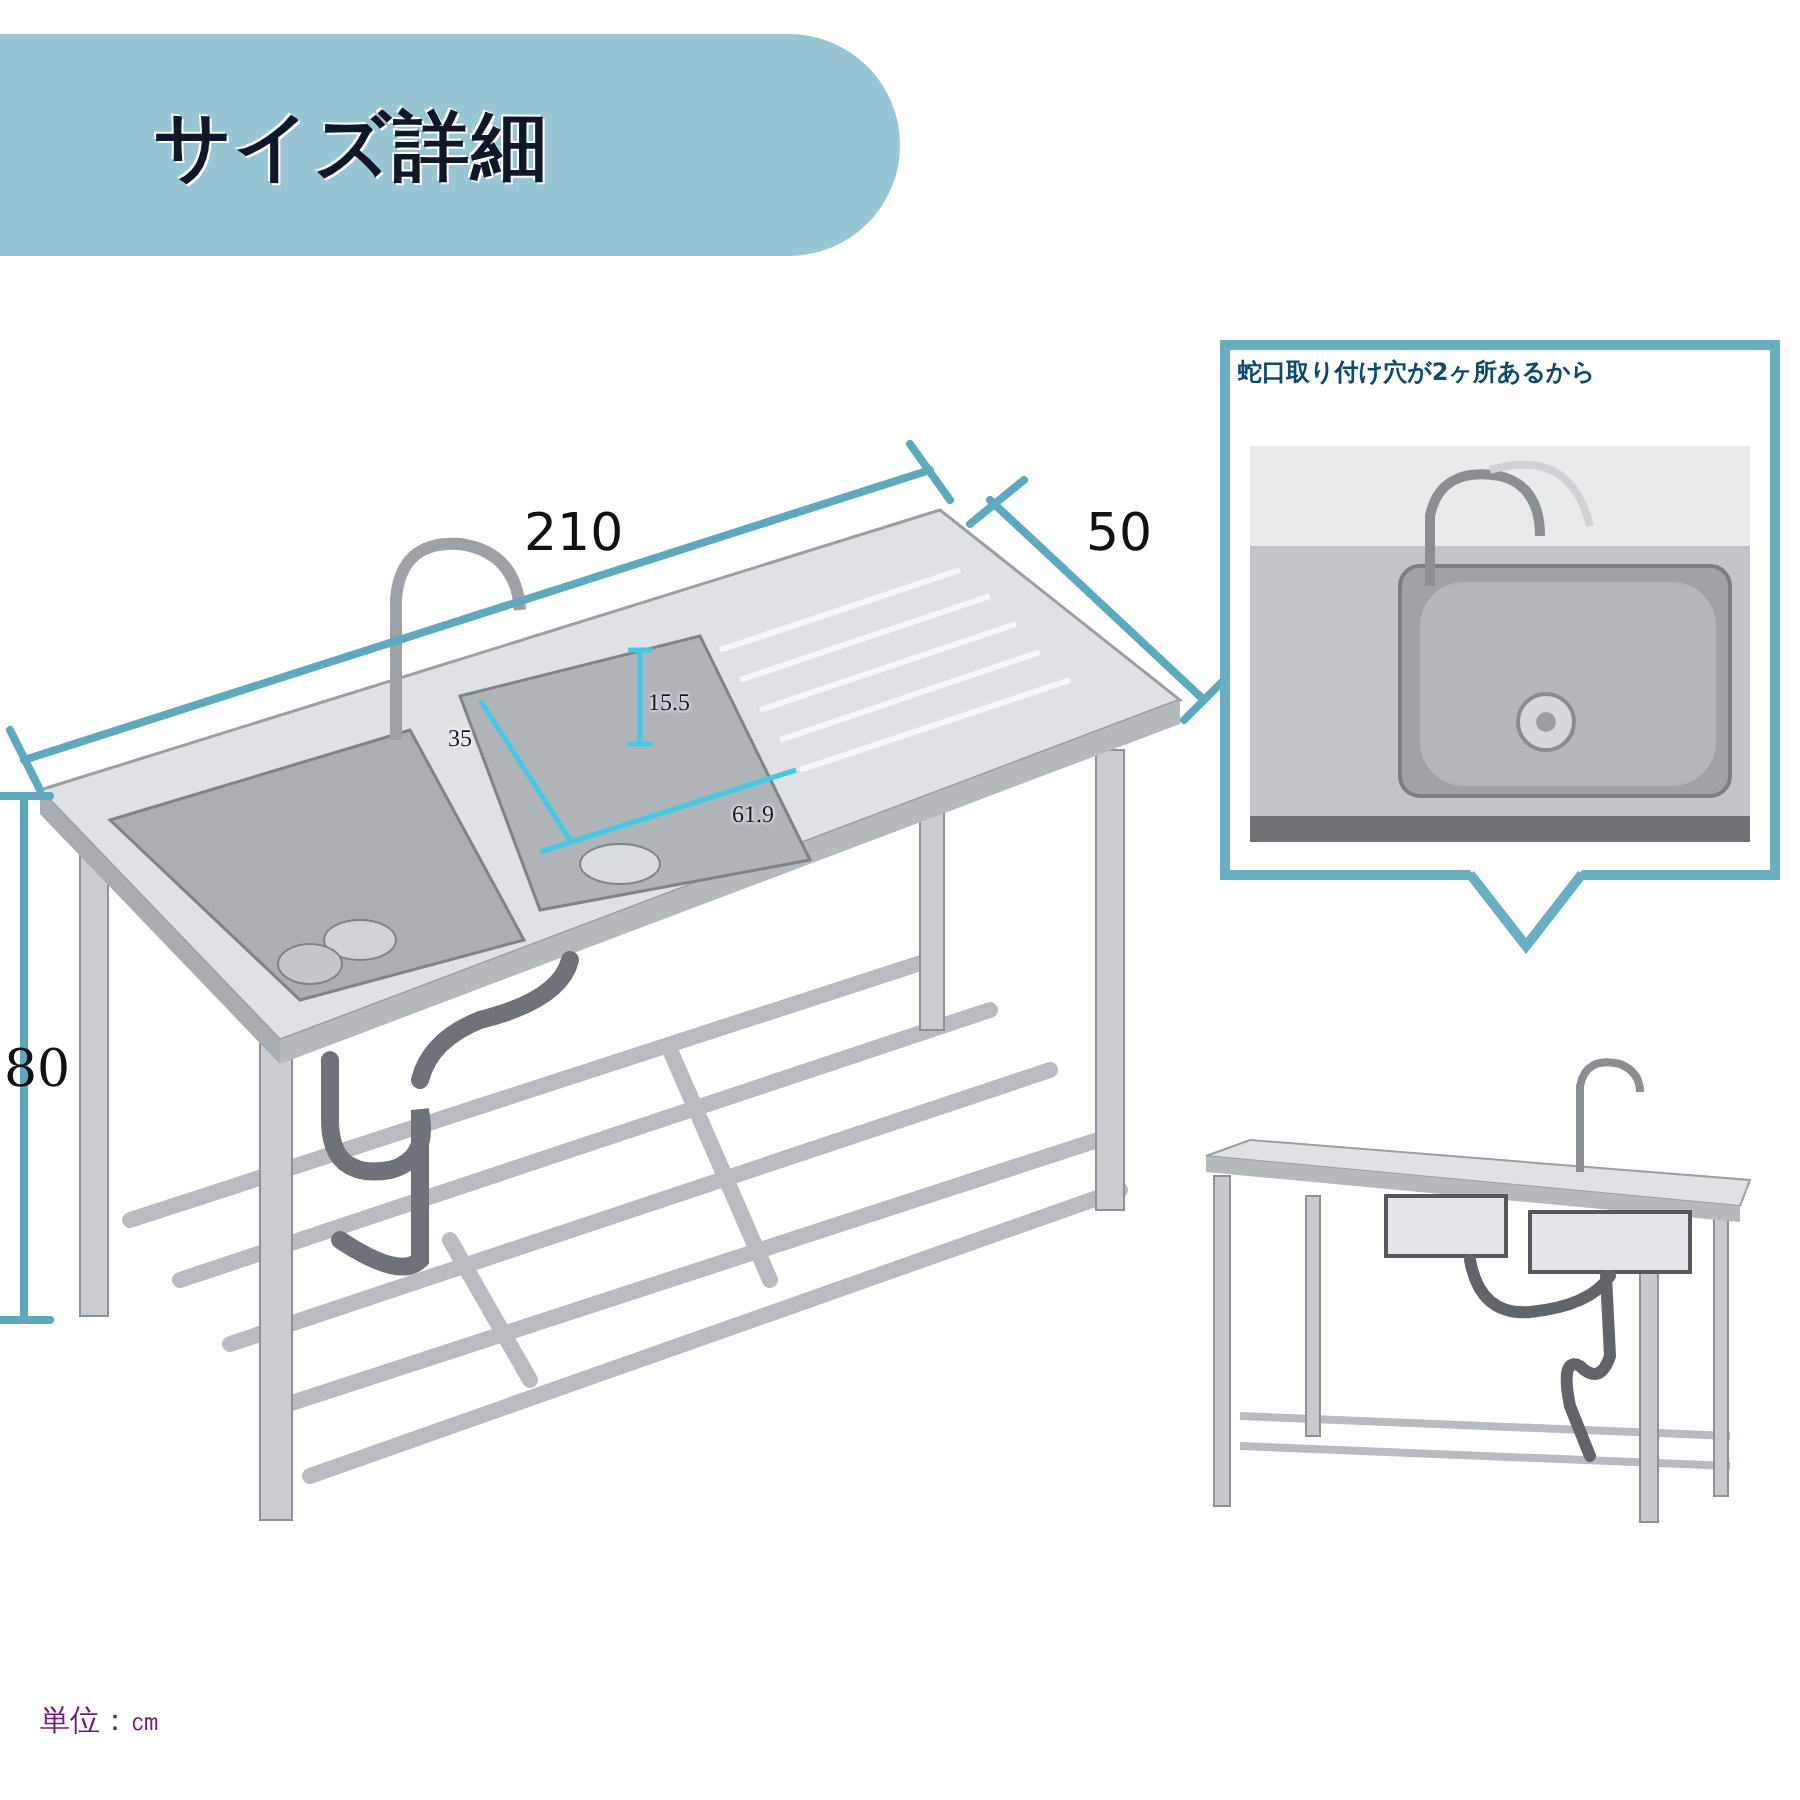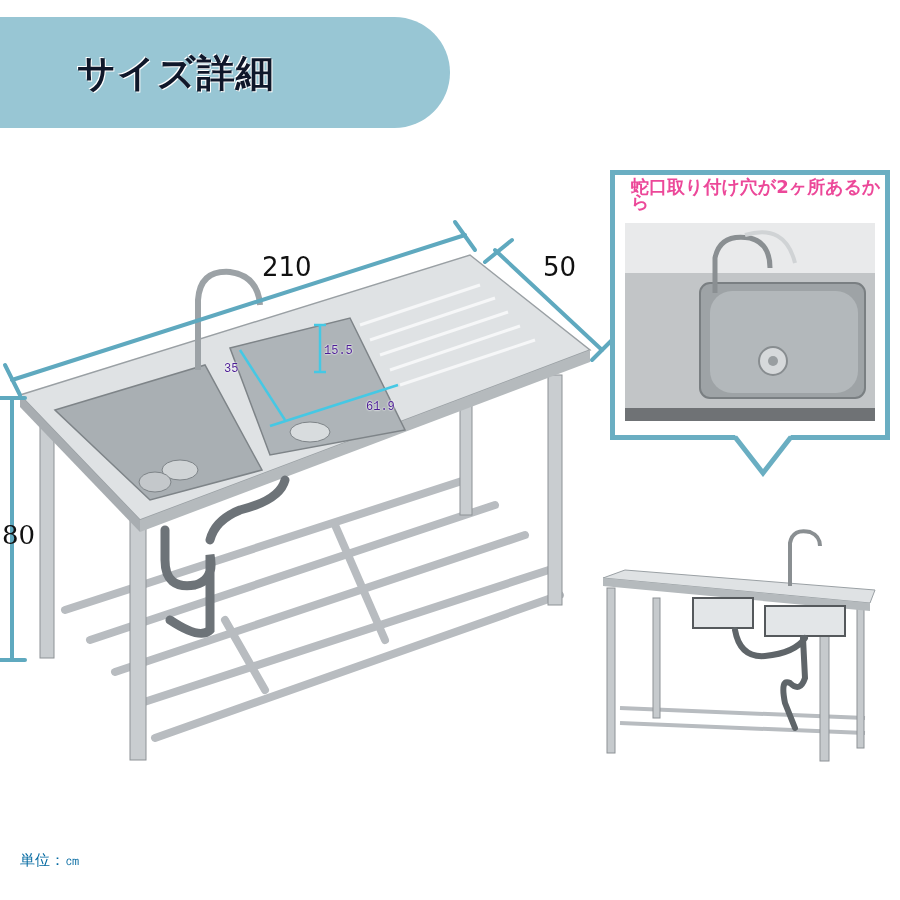--- a/index.html
+++ b/index.html
@@ -10,41 +10,41 @@
     position: absolute; left: 0; top: 17px; width: 450px; height: 111px;
     background: #98c6d4; border-radius: 0 56px 56px 0;
   }
   .header-title {
     position: absolute; left: 77px; top: 48px; font-size: 38px; font-weight: bold;
     color: #0f172a; letter-spacing: 1px; text-shadow: 1px 1px 0 #fff, -1px -1px 0 #fff;
   }
 
   .dim-label { position: absolute; font-family: "DejaVu Sans", sans-serif; color: #111; }
   .dim-big { font-size: 26px; }
-  .dim-small { font-size: 12px; font-family: Liberation Mono, monospace; color: #4c1d95;
+  .dim-small { font-size: 12px; font-family: Liberation Serif, serif; color: #0f172a;
     text-shadow: 0 0 2px #fff, 0 0 2px #fff; }
 
   .main-illus { position: absolute; left: 0; top: 215px; width: 620px; height: 560px; }
 
   .callout-box {
     position: absolute; left: 610px; top: 170px; width: 280px; height: 270px;
     border: 5px solid #6aaec2; background: #fff;
   }
   .callout-text {
-    position: absolute; left: 16px; top: 4px; width: 265px;
-    font-size: 18px; line-height: 15px; font-weight: bold; color: #ec4899;
+    position: absolute; left: 4px; top: 4px; width: 265px;
+    font-size: 12px; line-height: 15px; font-weight: bold; color: #0c4a6e;
   }
   .callout-photo { position: absolute; left: 10px; top: 48px; width: 250px; height: 198px; }
 
   .callout-tail { position: absolute; left: 733px; top: 435px; width: 60px; height: 42px; }
 
   .product-photo { position: absolute; left: 595px; top: 518px; width: 290px; height: 250px; }
 
   .footer {
-    position: absolute; left: 20px; top: 851px; font-size: 15px; color: #0369a1;
+    position: absolute; left: 20px; top: 851px; font-size: 15px; color: #701a75;
     display: flex; gap: 40px; white-space: nowrap;
   }
   .footer .unit { width: 108px; }
 </style>
 </head>
 <body>
 
 <div class="header-banner"></div>
 <div class="header-title">サイズ詳細</div>
 

